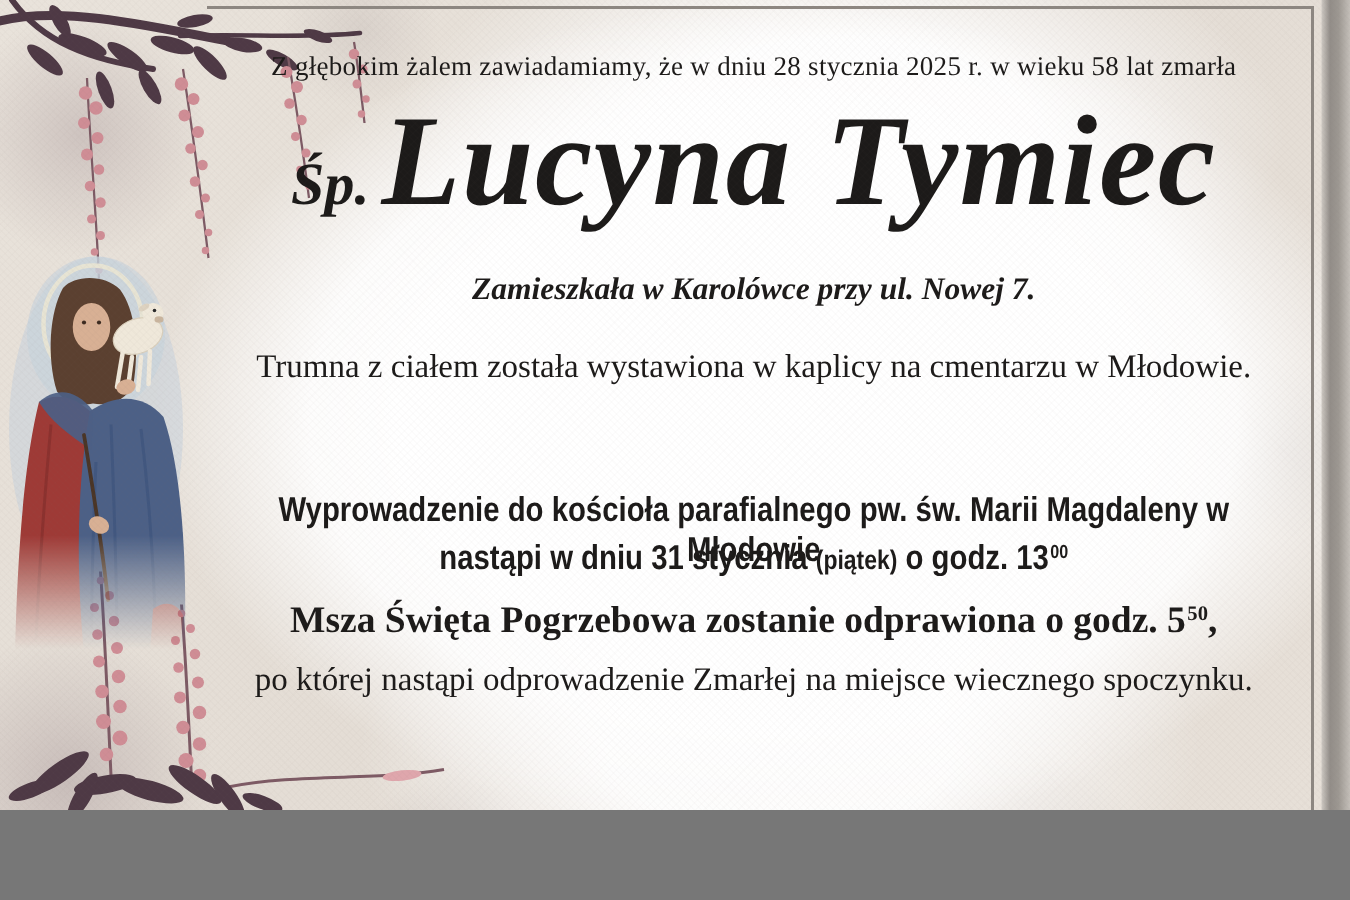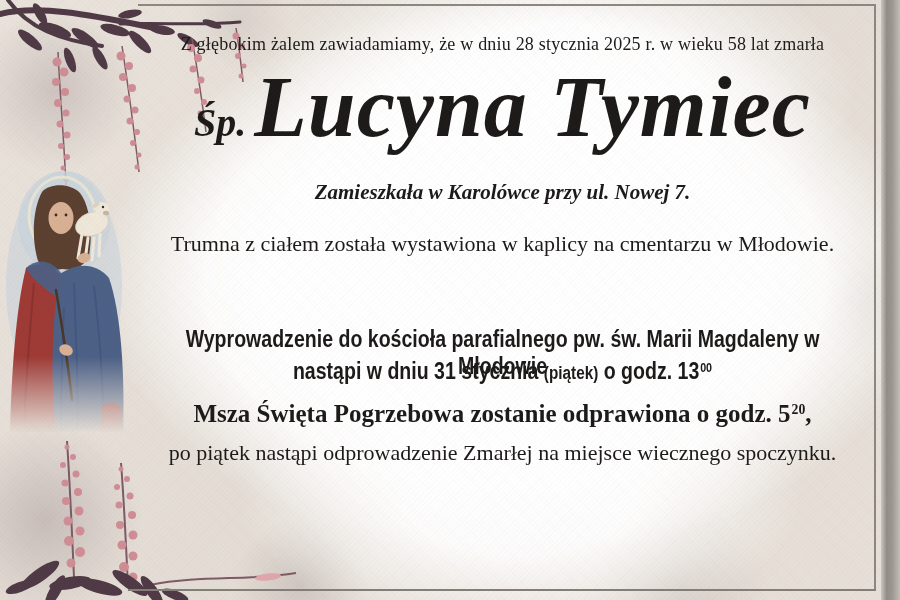--- a/index.html
+++ b/index.html
@@ -1,17 +1,17 @@
 <!DOCTYPE html>
 <html><head>
 <meta charset="utf-8">
 <style>
   html,body{margin:0;padding:0;background:#777;}
   .page{
-    position:relative;width:900px;height:600px;overflow:hidden;
+    position:relative;width:900px;height:540px;overflow:hidden;
     font-family:"Liberation Serif",serif;color:#1c1a19;
     background:
       radial-gradient(ellipse 430px 290px at 515px 280px, #ffffff 58%, rgba(255,255,255,.92) 72%, rgba(255,255,255,0) 96%),
       radial-gradient(ellipse 330px 160px at 560px 90px, rgba(255,255,255,.95) 40%, rgba(255,255,255,0) 90%),
       radial-gradient(ellipse 330px 160px at 520px 500px, rgba(255,255,255,.9) 35%, rgba(255,255,255,0) 85%),
       radial-gradient(circle 110px at 55px 90px, rgba(146,126,131,.30), rgba(146,126,131,0) 75%),
       radial-gradient(circle 130px at 45px 520px, rgba(138,118,124,.32), rgba(138,118,124,0) 75%),
       radial-gradient(circle 90px at 300px 585px, rgba(150,138,138,.28), rgba(150,138,138,0) 75%),
       radial-gradient(circle 120px at 680px 590px, rgba(158,148,144,.22), rgba(158,148,144,0) 75%),
       radial-gradient(circle 80px at 855px 300px, rgba(150,142,138,.20), rgba(150,142,138,0) 75%),
@@ -226,21 +226,21 @@
   <div class="line coffin">Trumna z ciałem została wystawiona w kaplicy na cmentarzu w Młodowie.</div>
 
 
   <div class="line proc1">Wyprowadzenie do kościoła parafialnego pw. św. Marii Magdaleny w Młodowie</div>
 
   <div class="line proc2">
     <span>nastąpi w dniu 31 stycznia </span><span class="small-note">(piątek)</span><span> o godz. 13</span><span class="sup">00</span>
   </div>
 
   <div class="line mass">
-    <span>Msza Święta Pogrzebowa zostanie odprawiona o godz. 5</span><span class="sup">20</span><span>,</span>
+    <span>Msza Święta Pogrzebowa zostanie odprawiona o godz. 5</span><span class="sup">50</span><span>,</span>
   </div>
 
-  <div class="line mass2">po piątek nastąpi odprowadzenie Zmarłej na miejsce wiecznego spoczynku.</div>
+  <div class="line mass2">po której nastąpi odprowadzenie Zmarłej na miejsce wiecznego spoczynku.</div>
 
 
 
   <div class="grain"></div>
 </div>
 
 </body></html>

